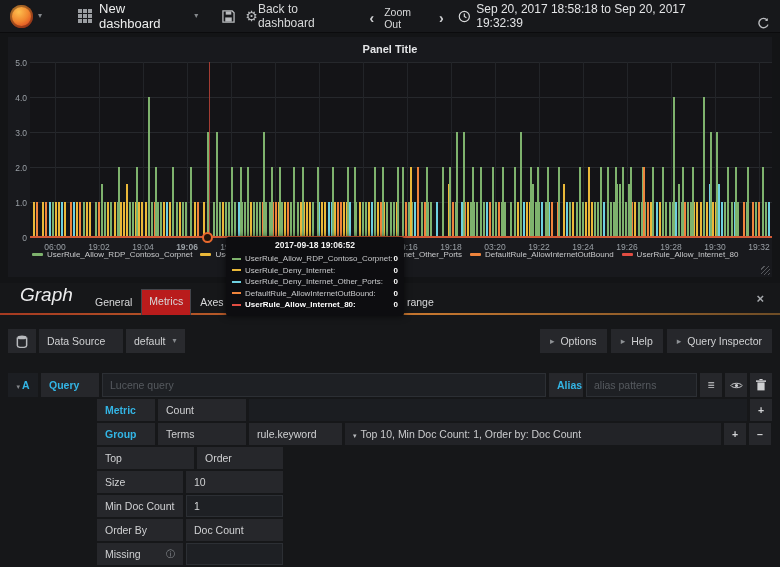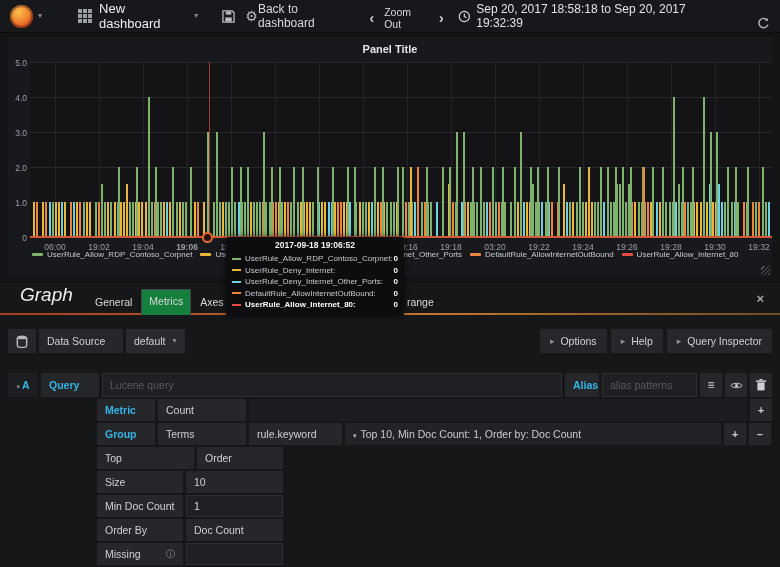--- a/index.html
+++ b/index.html
@@ -38,41 +38,41 @@
   .legend-item{display:flex;align-items:flex-start}
   .legend-item .dash{width:11px;height:3px;border-radius:1px;margin:3px 4px 0 0;flex:none}
   .resize{position:absolute;right:2px;bottom:2px;width:9px;height:9px;background:repeating-linear-gradient(135deg,transparent 0 2px,#56585c 2px 3px)}
   
   .editor{position:absolute;left:0;top:283px;width:780px;bottom:0;background:#161719}
   .ed-head{position:relative;height:30px}
   .graph-title{position:absolute;left:20px;top:1px;font-size:19px;font-style:italic;color:#ededee}
   .tabs{position:absolute;left:88px;bottom:0;display:flex;gap:2px;align-items:flex-end}
   .tab{padding:5px 7px;font-size:10.5px;color:#d8d9da}
   .tab:nth-child(4),.tab:nth-child(5){padding:5px 17px}
-  .tab.active{background:#15803d;border:1px solid #43454b;border-bottom:none;margin-bottom:-2px;padding-bottom:8px;z-index:2}
+  .tab.active{background:#b91c1c;border:1px solid #43454b;border-bottom:none;margin-bottom:-2px;padding-bottom:8px;z-index:2}
   .grad{height:2px;background:linear-gradient(90deg,#a63a21,#c4762f 55%,#6e4d26 100%)}
   .close{position:absolute;right:16px;top:8px;color:#a6a9ad;font-weight:bold;font-size:13px}
   .rows{padding:0 8px}
   .row{display:flex;gap:3px;margin-top:2px;height:22px;line-height:22px;font-size:10.5px}
   .ds-row{margin-top:14px;height:24px;line-height:24px}
   .q-row{margin-top:20px;height:24px;line-height:24px}
   .cell{background:#26272b;padding:0 8px;color:#d0d1d3;box-sizing:border-box;flex:none}
   .blue{color:#33b5e5;font-weight:bold}
   .letter-cell{background:#1c1e22;width:30px;padding:0;text-align:center}
   .letter-cell .caret{font-size:7px;margin-right:2px}
   .label-cell{width:58px}
   .w88{width:88px}.w93{width:93px}
   .settings-cell{width:376px;background:#222327;color:#cbccce}
   .settings-cell .caret{font-size:7px;margin-right:4px;color:#b9bbbe}
   .filler{flex:1;background:#1b1d21}
   .sq{width:22px;padding:0;text-align:center;color:#d3d4d6;font-weight:bold}
   input{background:#1e2024;border:1px solid #2c2f34;color:#d8d9da;font-size:10.5px;padding:0 7px;outline:none;box-sizing:border-box;height:100%;font-family:"Liberation Sans",sans-serif}
   input::placeholder{color:#565a5f}
   .q-input{flex:1}
-  .alias-input{width:95px;flex:none}
+  .alias-input{width:111px;flex:none}
   .icon-cell{width:22px;background:#26272b;display:flex;align-items:center;justify-content:center;flex:none}
   .menu-glyph{font-size:12px;color:#cfd0d2}
   .btn{background:#26272b;padding:0 10px;display:flex;gap:6px;align-items:center;flex:none}
   .tri{color:#8f9296;font-size:9px}
   .spacer{flex:1}
   .db-cell{width:28px;display:flex;align-items:center;justify-content:center;padding:0}
   .ds-label{width:84px}
   .ds-value{display:flex;align-items:center;gap:7px;background:#292a2e}
   .indent{margin-left:89px}
   .opt-label{width:86px;display:flex;justify-content:space-between;align-items:center}

